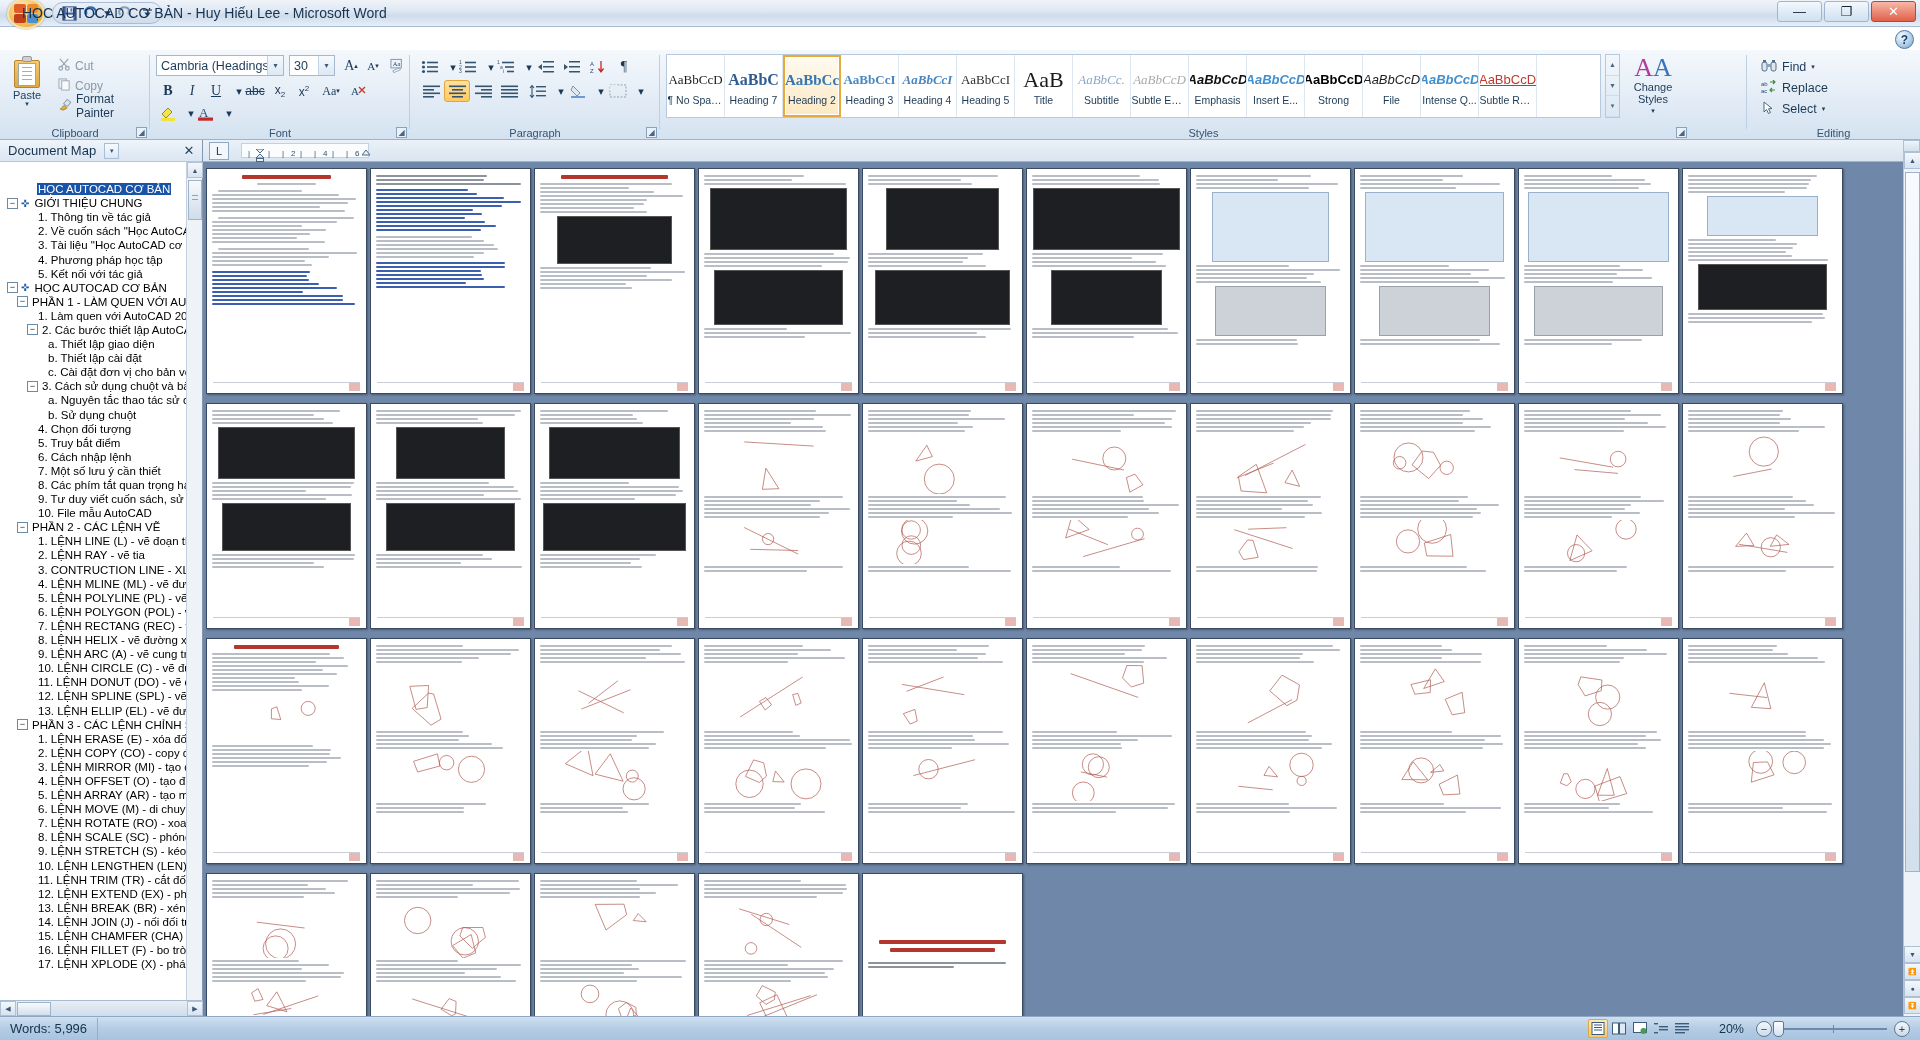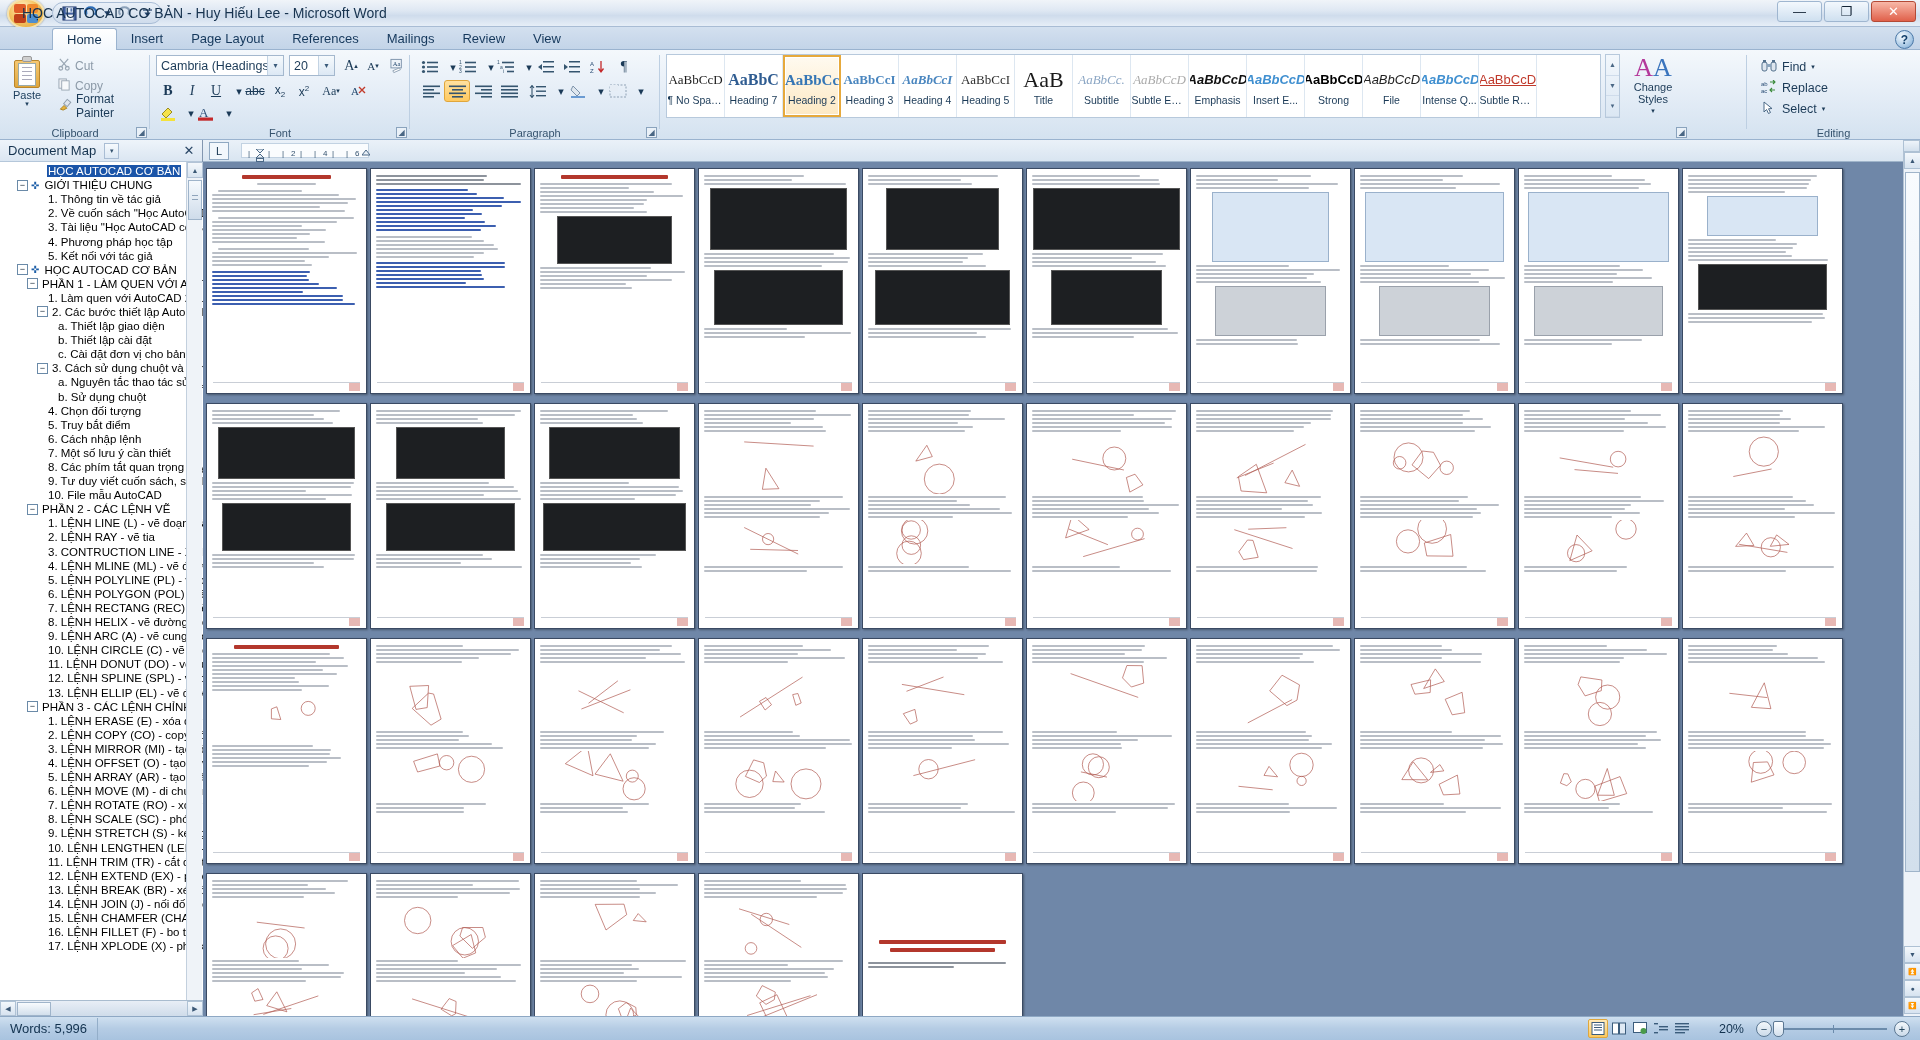--- a/index.html
+++ b/index.html
@@ -214,22 +214,22 @@
   .docmap-dd {
     width:15px; height:16px; background:linear-gradient(to bottom,#f6fafd,#dce8f4);
     border:1px solid #a9bdd4; display:flex; align-items:center; justify-content:center;
     font-size:7px; color:#35536f; cursor:pointer;
   }
   .docmap-close {
     margin-left:auto; width:18px; height:16px; display:flex; align-items:center;
     justify-content:center; font-size:13px; color:#2a4766; cursor:pointer;
   }
   .docmap-body {
-    position:absolute; left:14px; top:22px; width:196px; height:854px;
-    overflow:hidden; background:#fff; padding-top: 2px;
+    position:absolute; left:4px; top:22px; width:196px; height:854px;
+    overflow:hidden; background:#fff; padding-top: 20px;
   }
   .dm-row {
     height: 14.1px; display:flex; align-items:center; white-space:nowrap;
     font-size: 11.5px; color:#000; cursor:pointer;
   }
   .dm-text { padding: 0 1px; }
   .dm-row.selected .dm-text { background:#1a54a8; color:#fff; }
   .dm-exp {
     width: 11px; height: 11px; border: 1px solid #6a8aa8; background:#fff;
     display:inline-flex; align-items:center; justify-content:center;
@@ -433,31 +433,20 @@
 
     <div class="win-title">HỌC AUTOCAD CƠ BẢN - Huy Hiếu Lee - Microsoft Word</div>
 
     <div class="wbtns">
       <div class="wbtn">—</div>
       <div class="wbtn">❐</div>
       <div class="wbtn close">✕</div>
     </div>
   </div>
 
-  <div class="tabbar">
-    <div class="tabs" id="tabs-container">
-        <div class="tab active">Home</div>
-        <div class="tab">Insert</div>
-        <div class="tab">Page Layout</div>
-        <div class="tab">References</div>
-        <div class="tab">Mailings</div>
-        <div class="tab">Review</div>
-        <div class="tab">View</div>
-      </div>
-  </div>
 
   <div class="ribbon">
 
     <div class="group" style="left:0; width:150px;">
       <div class="paste-btn">
         <div class="paste-icon">
           <div class="clip-body"></div>
             <div class="clip-paper"></div>
             <div class="clip-clip"></div>
         </div>
@@ -496,21 +485,21 @@
       <div class="dlg-launcher">◢</div>
       <div class="group-sep" style="right:0"></div>
     </div>
 
     <div class="group" style="left:150px; width:260px;">
       <div class="fontname">
         <span>Cambria (Headings)</span>
         <span class="combo-arrow">▾</span>
       </div>
       <div class="fontsize">
-        <span>20</span>
+        <span>30</span>
         <span class="combo-arrow">▾</span>
       </div>
       <div class="rbtn" style="left:190px;top:5px;width:22px">
         <span style="font-family:'Liberation Serif',serif;font-size:14px">A</span>
           <sup style="font-size:7px">▴</sup>
       </div>
       <div class="rbtn" style="left:212px;top:5px;width:22px">
         <span style="font-family:'Liberation Serif',serif;font-size:11px">A</span>
           <sup style="font-size:7px">▾</sup>
       </div>
@@ -756,20 +745,21 @@
       <div class="gal-scroll" style="left:945px">
         <div>▲</div>
         <div>▼</div>
         <div>▾</div>
       </div>
       <div class="changestyles" style="left:966px">
         <div class="aa-icon"><span class="a1">A</span><span class="a2">A</span></div>
         <div>Change Styles</div>
         <div style="font-size:7px">▾</div>
       </div>
+      <div class="group-label">Styles</div>
       <div class="dlg-launcher" style="right:60px">◢</div>
       <div class="group-sep" style="right:0"></div>
     </div>
 
     <div class="group" style="left:1747px; width:173px;">
       <div class="edit-item" style="left:10px; top:7px">
         <span>
           <svg width="16" height="14" viewBox="0 0 16 14">
             <rect x="1" y="3" width="5" height="9" rx="2" fill="#dde6ef" stroke="#52708c"></rect>
             <rect x="10" y="3" width="5" height="9" rx="2" fill="#dde6ef" stroke="#52708c"></rect>

